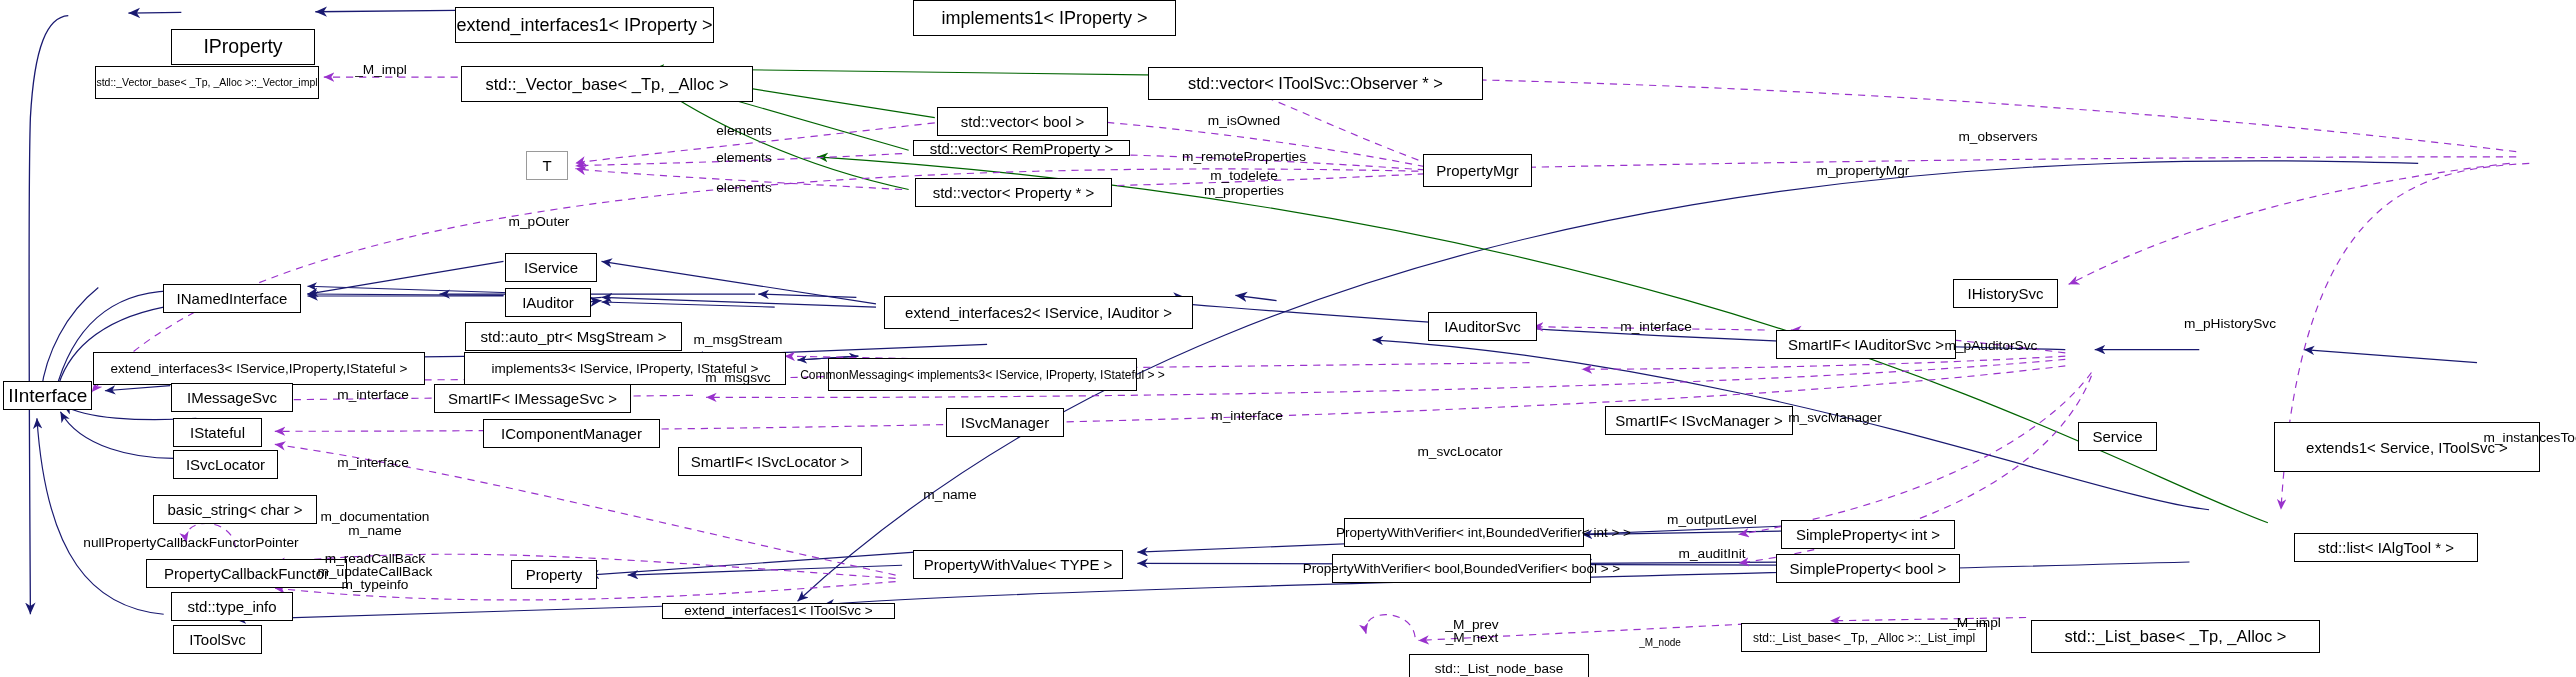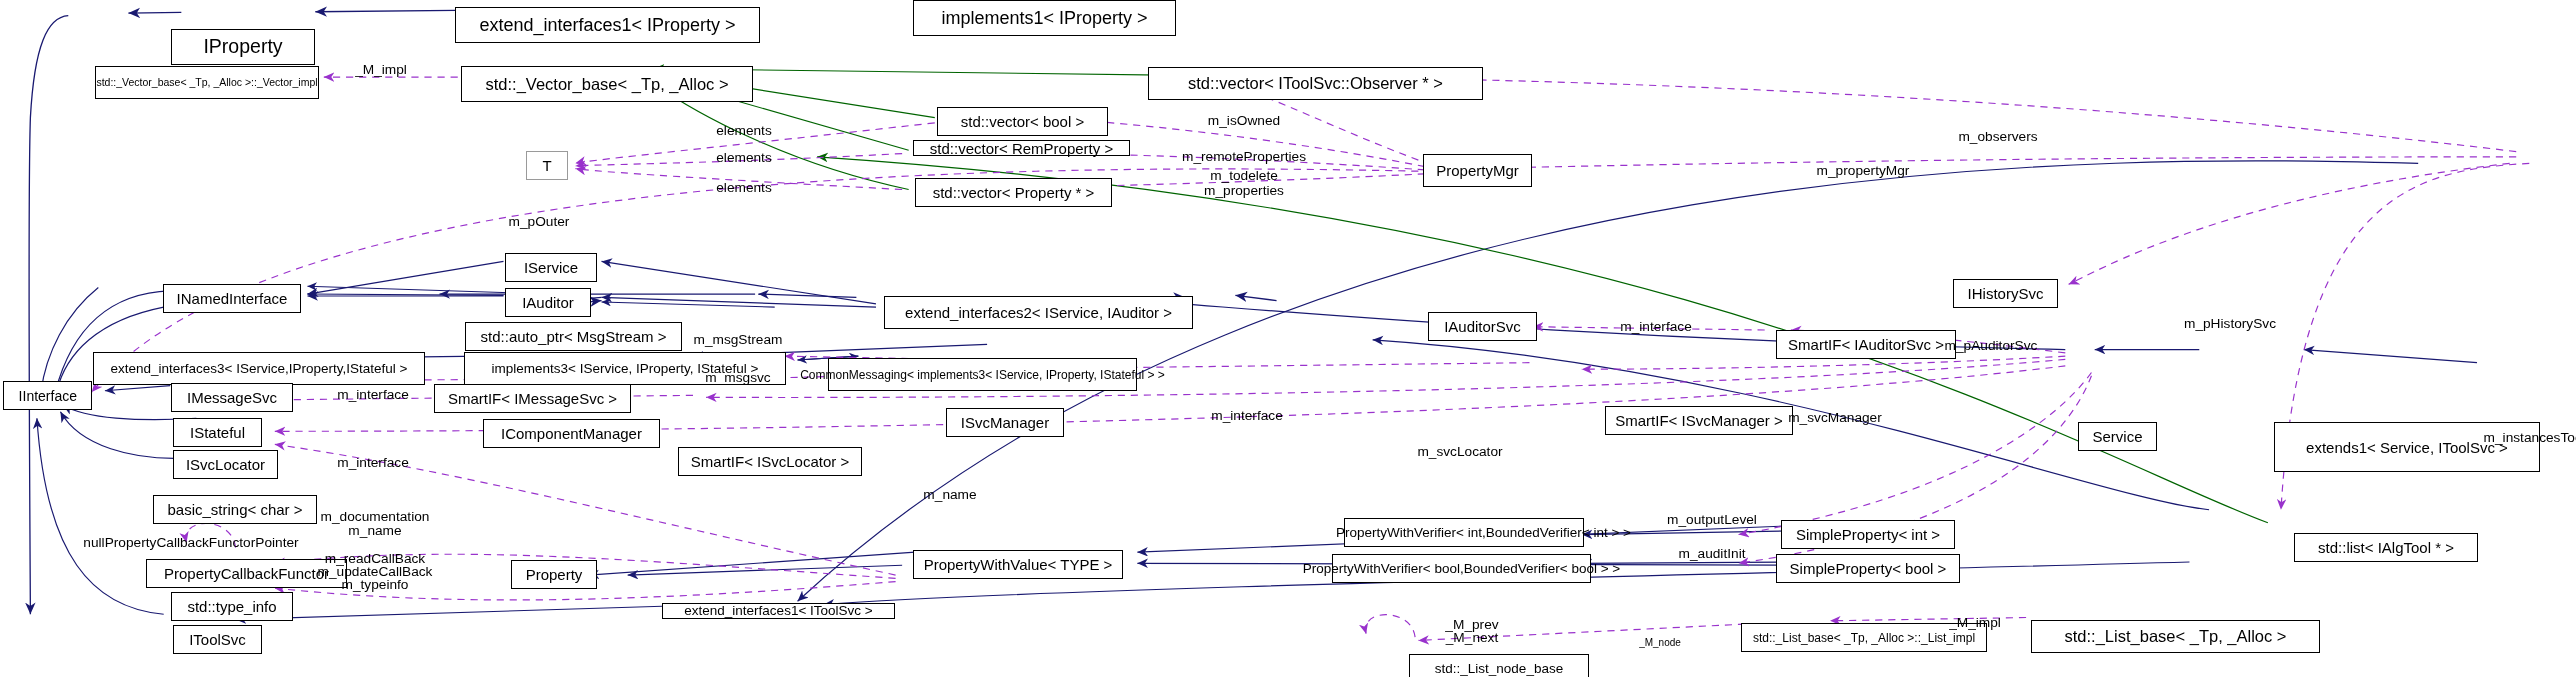--- a/index.html
+++ b/index.html
@@ -182,42 +182,42 @@
       <path d="M3100,945 L2800,950"></path>
 
       <path d="M2670,955 L2170,980"></path>
 
       <path d="M2165,975 C2160,930 2080,930 2090,970"></path>
     </g>
   </svg>
 
   <div id="nodes-layer">
       <div class="node" style="left: 171px; top: 29px; width: 144px; height: 36px; font-size: 19.5px;">IProperty</div>
-      <div class="node" style="left: 455px; top: 6.5px; width: 305px; height: 36px; font-size: 18px;">extend_interfaces1&lt; IProperty &gt;</div>
+      <div class="node" style="left: 455px; top: 6.5px; width: 259px; height: 36px; font-size: 18px;">extend_interfaces1&lt; IProperty &gt;</div>
       <div class="node" style="left: 913px; top: 0px; width: 263px; height: 36px; font-size: 18px;">implements1&lt; IProperty &gt;</div>
       <div class="node" style="left: 95px; top: 66px; width: 224px; height: 33px; font-size: 10.5px;">std::_Vector_base&lt; _Tp, _Alloc &gt;::_Vector_impl</div>
       <div class="node" style="left: 461px; top: 66px; width: 292px; height: 36px; font-size: 16.5px;">std::_Vector_base&lt; _Tp, _Alloc &gt;</div>
       <div class="node" style="left: 1148px; top: 67px; width: 335px; height: 33px; font-size: 16.5px;">std::vector&lt; IToolSvc::Observer * &gt;</div>
       <div class="node" style="left: 937px; top: 107px; width: 171px; height: 29px; font-size: 15px;">std::vector&lt; bool &gt;</div>
       <div class="node" style="left: 913px; top: 140px; width: 217px; height: 16px; font-size: 15px;">std::vector&lt; RemProperty &gt;</div>
       <div class="node" style="left: 915px; top: 178px; width: 197px; height: 29px; font-size: 15px;">std::vector&lt; Property * &gt;</div>
       <div class="node tmpl" style="left: 526px; top: 151px; width: 42px; height: 29px; font-size: 15px;">T</div>
       <div class="node" style="left: 1423px; top: 154px; width: 109px; height: 33px; font-size: 15px;">PropertyMgr</div>
       <div class="node" style="left: 505px; top: 253px; width: 92px; height: 29px; font-size: 15px;">IService</div>
       <div class="node" style="left: 163px; top: 284px; width: 138px; height: 29px; font-size: 15px;">INamedInterface</div>
       <div class="node" style="left: 505px; top: 288px; width: 86px; height: 29px; font-size: 15px;">IAuditor</div>
       <div class="node" style="left: 884px; top: 296px; width: 309px; height: 33px; font-size: 15px;">extend_interfaces2&lt; IService, IAuditor &gt;</div>
       <div class="node" style="left: 1953px; top: 279px; width: 105px; height: 29px; font-size: 15px;">IHistorySvc</div>
       <div class="node" style="left: 465px; top: 322px; width: 217px; height: 29px; font-size: 15px;">std::auto_ptr&lt; MsgStream &gt;</div>
       <div class="node" style="left: 1428px; top: 312px; width: 109px; height: 29px; font-size: 15px;">IAuditorSvc</div>
       <div class="node" style="left: 1776px; top: 330px; width: 180px; height: 29px; font-size: 15px;">SmartIF&lt; IAuditorSvc &gt;</div>
       <div class="node" style="left: 93px; top: 352px; width: 332px; height: 33px; font-size: 13.5px;">extend_interfaces3&lt; IService,IProperty,IStateful &gt;</div>
       <div class="node" style="left: 432px; top: 352px; width: 322px; height: 33px; font-size: 13.5px; margin-left: 32px;">implements3&lt; IService, IProperty, IStateful &gt;</div>
       <div class="node" style="left: 828px; top: 358px; width: 309px; height: 33px; font-size: 12px;">CommonMessaging&lt; implements3&lt; IService, IProperty, IStateful &gt; &gt;</div>
-      <div class="node" style="left: 3.3px; top: 381px; width: 89px; height: 29px; font-size: 14px;">IInterface</div>
+      <div class="node" style="left: 3.3px; top: 381px; width: 89px; height: 29px; font-size: 19px;">IInterface</div>
       <div class="node" style="left: 171px; top: 383px; width: 122px; height: 29px; font-size: 15px;">IMessageSvc</div>
       <div class="node" style="left: 434px; top: 384px; width: 197px; height: 29px; font-size: 15px;">SmartIF&lt; IMessageSvc &gt;</div>
       <div class="node" style="left: 2078px; top: 422px; width: 79px; height: 29px; font-size: 15px;">Service</div>
       <div class="node" style="left: 2274px; top: 422px; width: 266px; height: 50px; font-size: 15px;">extends1&lt; Service, IToolSvc &gt;</div>
       <div class="node" style="left: 946px; top: 408px; width: 118px; height: 29px; font-size: 15px;">ISvcManager</div>
       <div class="node" style="left: 1605px; top: 406px; width: 188px; height: 29px; font-size: 15px;">SmartIF&lt; ISvcManager &gt;</div>
       <div class="node" style="left: 173px; top: 418px; width: 89px; height: 29px; font-size: 15px;">IStateful</div>
       <div class="node" style="left: 483px; top: 419px; width: 177px; height: 29px; font-size: 15px;">IComponentManager</div>
       <div class="node" style="left: 173px; top: 450px; width: 105px; height: 29px; font-size: 15px;">ISvcLocator</div>
       <div class="node" style="left: 678px; top: 447px; width: 184px; height: 29px; font-size: 15px;">SmartIF&lt; ISvcLocator &gt;</div>

